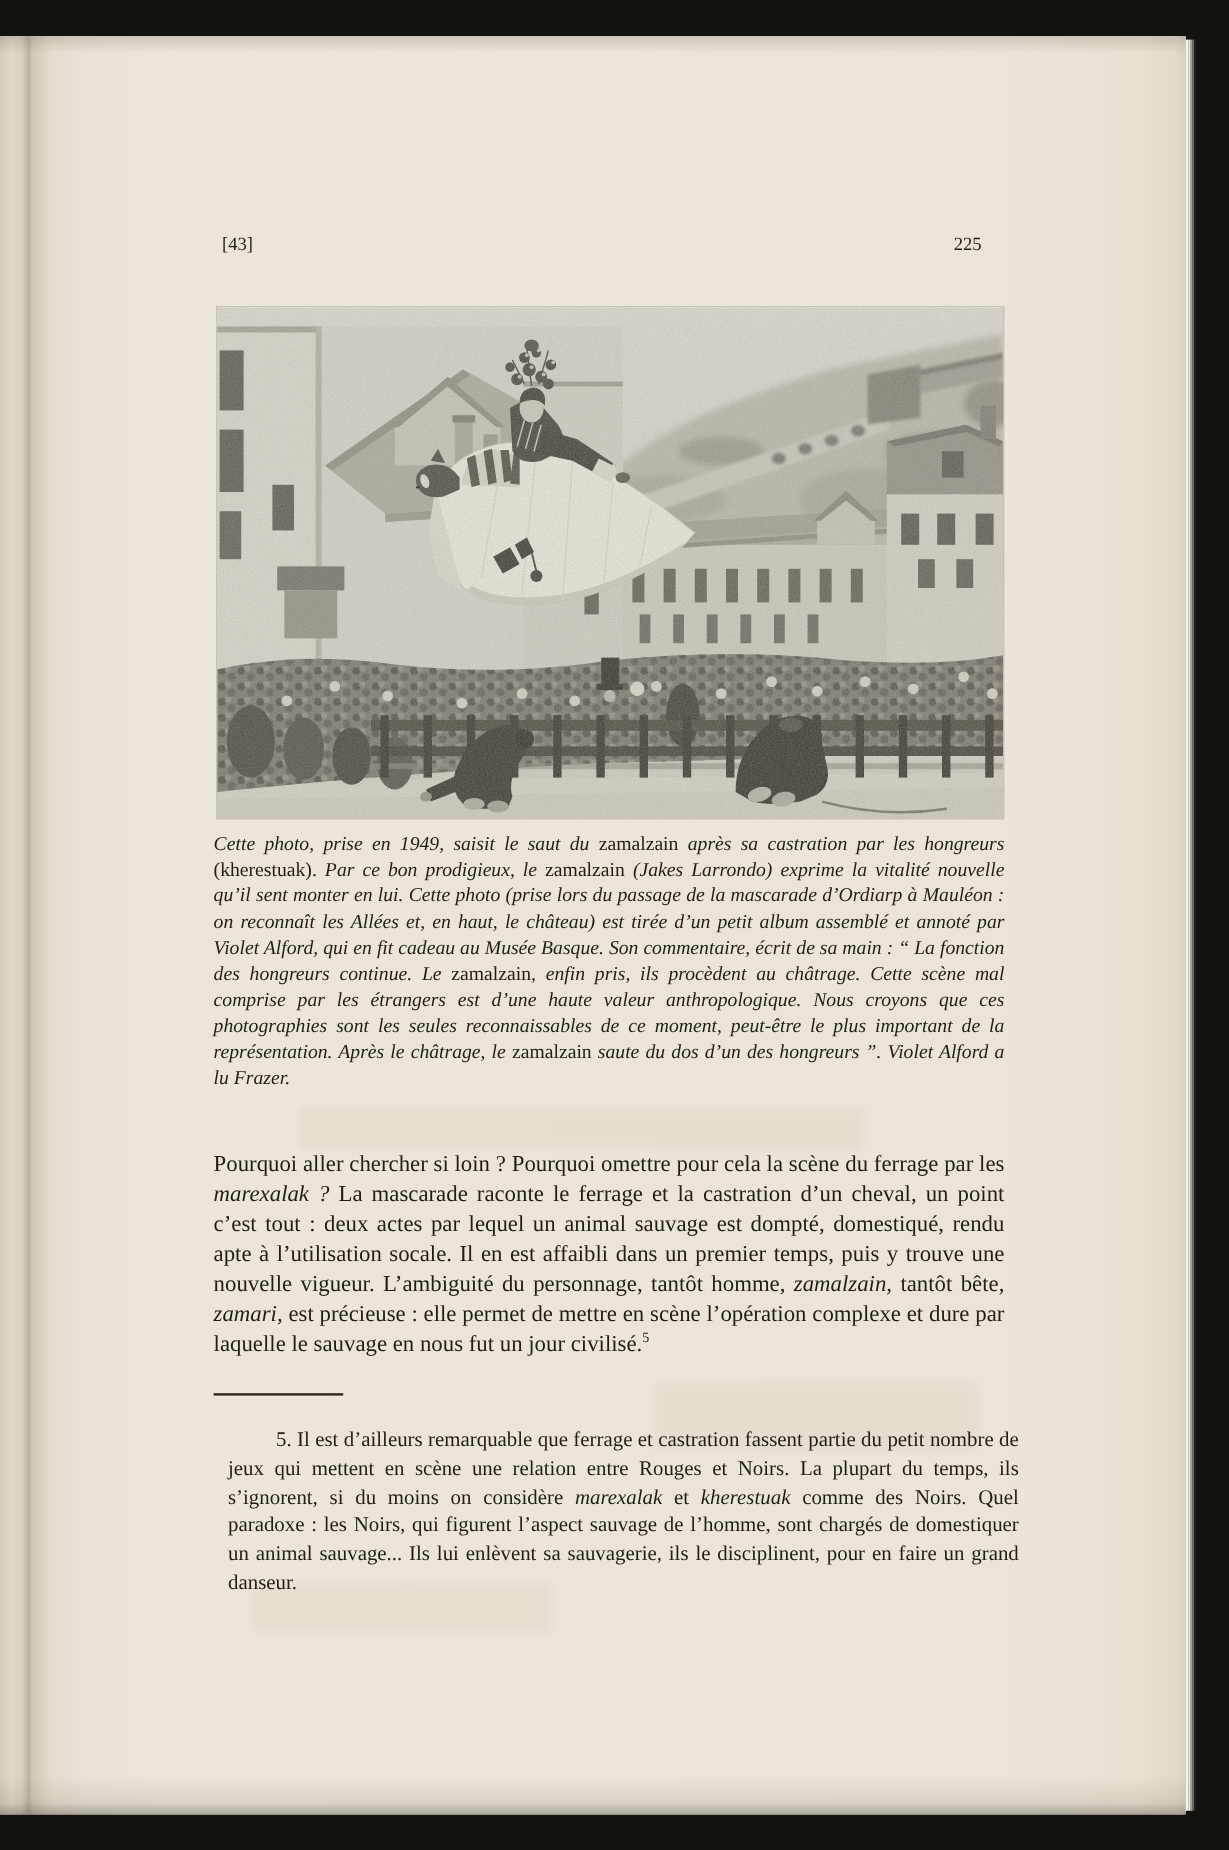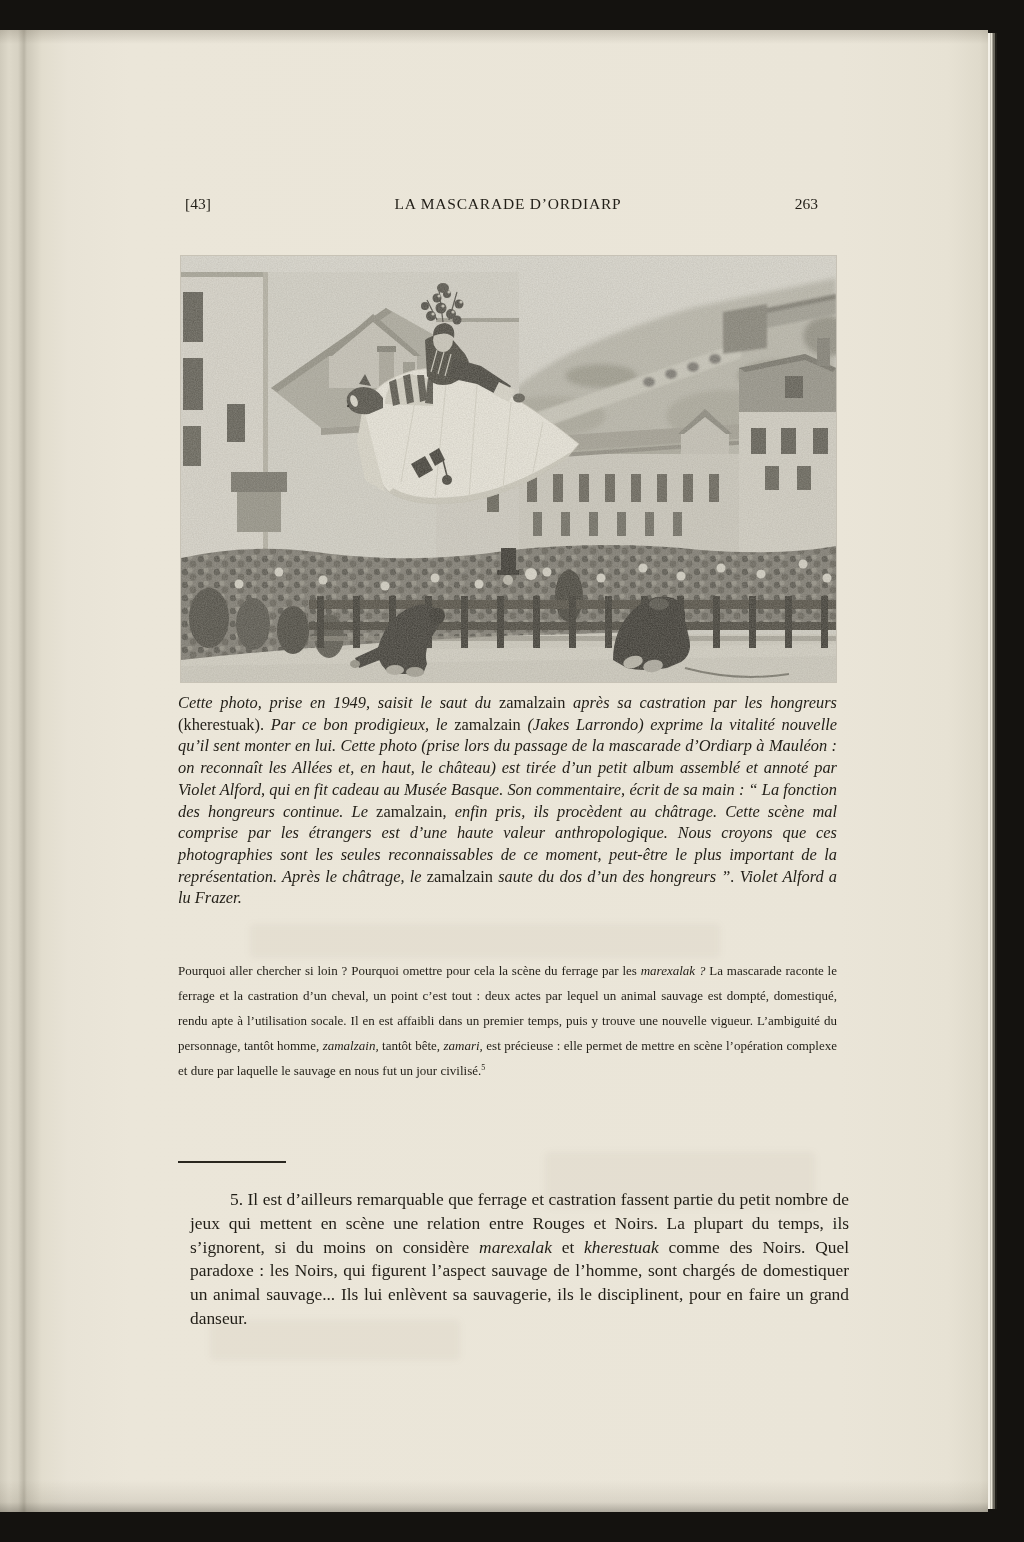--- a/index.html
+++ b/index.html
@@ -16,42 +16,41 @@
   .page-header{position:absolute;left:180px;top:165px;width:656px;height:22px;font-size:15.5px;}
   .page-header .marker{position:absolute;left:5px;top:0;}
   .page-header .title{position:absolute;left:0;right:0;top:0;text-align:center;letter-spacing:.8px;}
   .page-header .pagenum{position:absolute;right:18px;top:0;}
   .photo{position:absolute;left:181px;top:226px;width:655px;height:426px;margin:0;
          box-shadow:0 0 0 1px rgba(95,90,78,.25);}
   .photo svg{display:block;width:655px;height:426px;}
   .caption{position:absolute;left:178px;top:662px;width:659px;margin:0;
     font-size:16.4px;line-height:21.7px;text-align:justify;font-family:Liberation Serif, serif;}
   .bodytext{position:absolute;left:178px;top:928px;width:659px;margin:0;
-    font-size:13px;line-height:25px;text-align:justify;}
+    font-size:19px;line-height:25px;text-align:justify;}
   .footrule{position:absolute;left:178px;top:1131px;width:108px;height:2px;background:#2a271f;}
   .footnote{position:absolute;left:178px;top:1146px;width:659px;margin:12px;
     font-size:17.4px;line-height:23.8px;text-align:justify;text-indent:40px;}
   .seg-i{font-style:italic;}
   .seg-r{font-style:normal;}
   .seg-sup{font-style:normal;vertical-align:super;font-size:.62em;line-height:0;}
   .ghost{position:absolute;background:rgba(110,100,78,.05);filter:blur(3px);border-radius:4px;}
   .ghost.g1{left:250px;top:894px;width:470px;height:34px;}
   .ghost.g2{left:545px;top:1122px;width:270px;height:56px;}
   .ghost.g3{left:210px;top:1290px;width:250px;height:40px;}
 </style>
 </head>
 <body>
 
 <div class="scene">
   <div class="page">
 
     <header class="page-header">
       <span class="marker">[43]</span>
-      <span class="title">LA MASCARADE D’ORDIARP</span>
-      <span class="pagenum">263</span>
+      <span class="pagenum">225</span>
     </header>
 
     <figure class="photo">
       <svg viewBox="0 0 655 426" role="img" aria-label="Photographie noir et blanc : le zamalzain bondit en l’air au-dessus de deux hongreurs agenouillés, devant une barrière, une foule et les maisons de Mauléon ; en haut à droite, la colline et le château.">
         <defs>
           <linearGradient id="sky" x1="0" y1="0" x2="0" y2="1">
             <stop offset="0" stop-color="#d8d6cd"></stop>
               <stop offset="1" stop-color="#ceccc2"></stop>
           </linearGradient>
           <filter id="soft">

